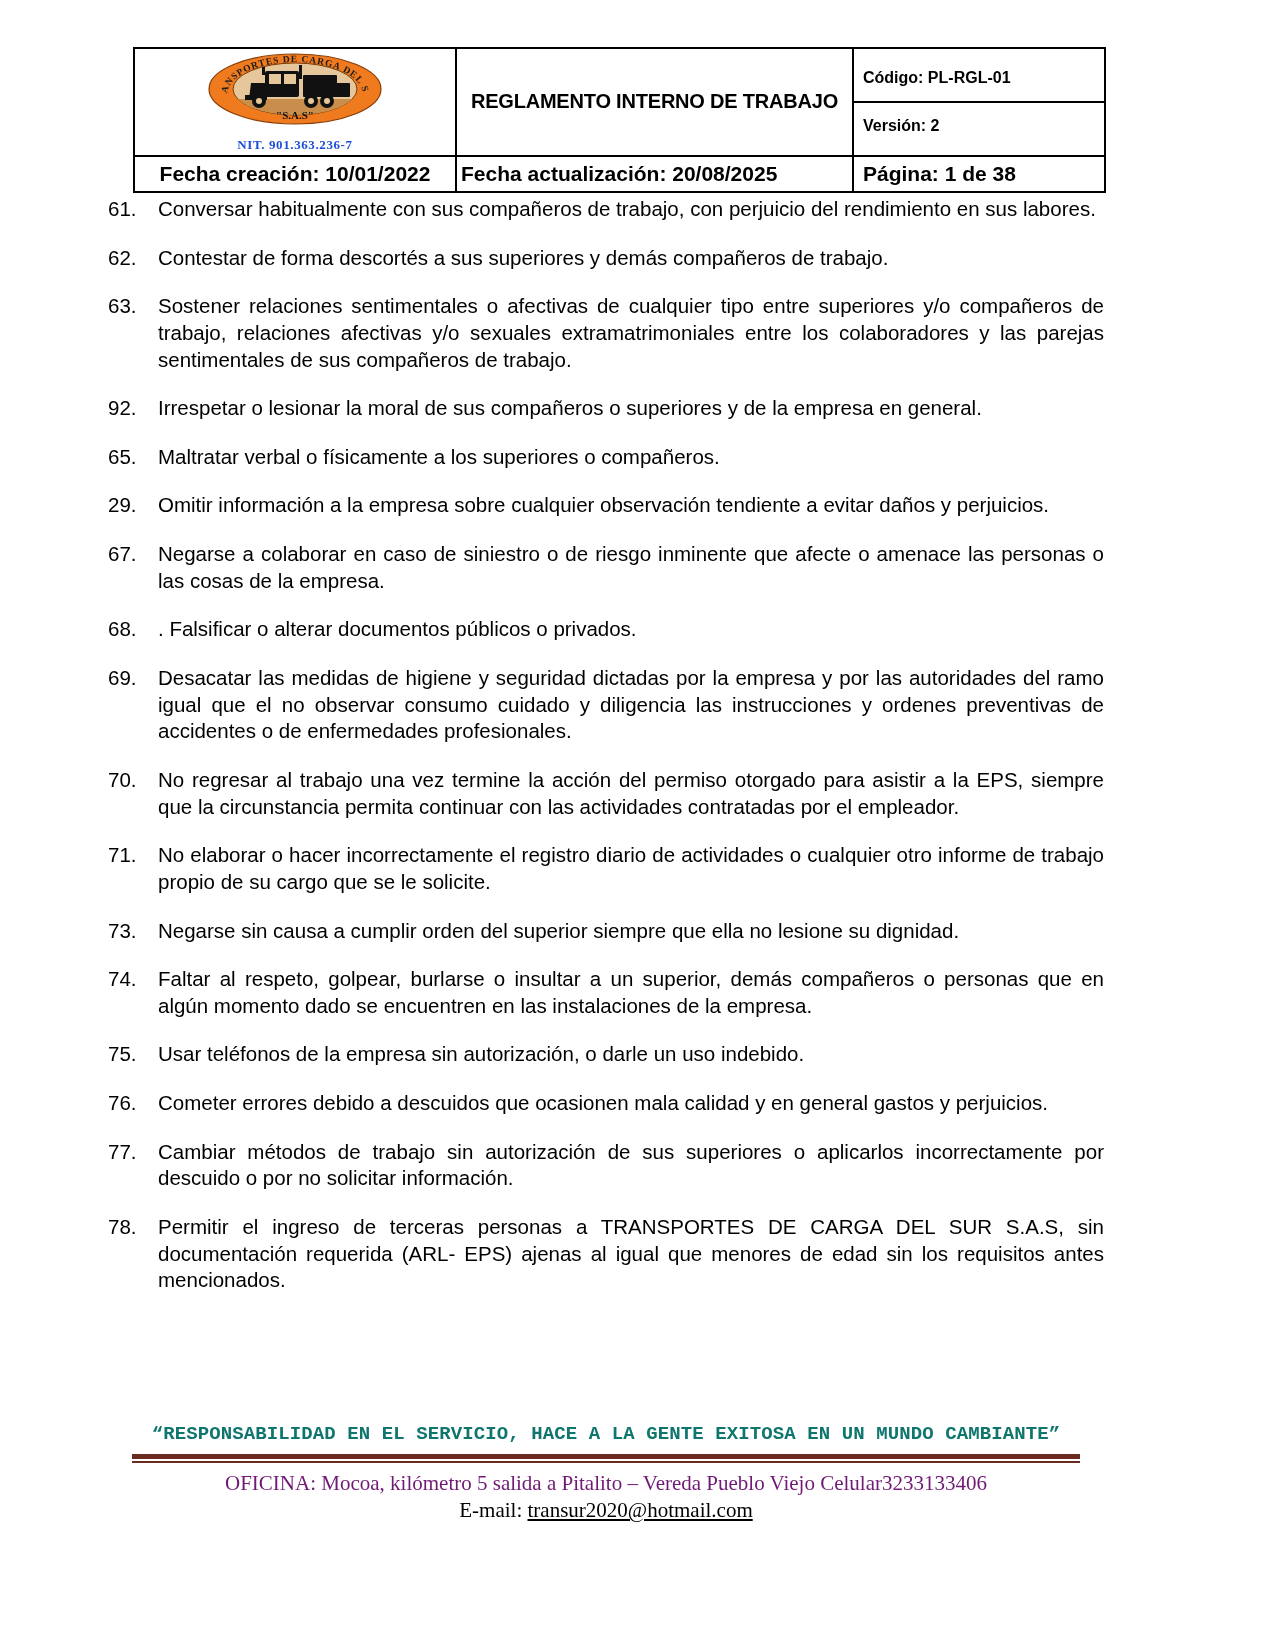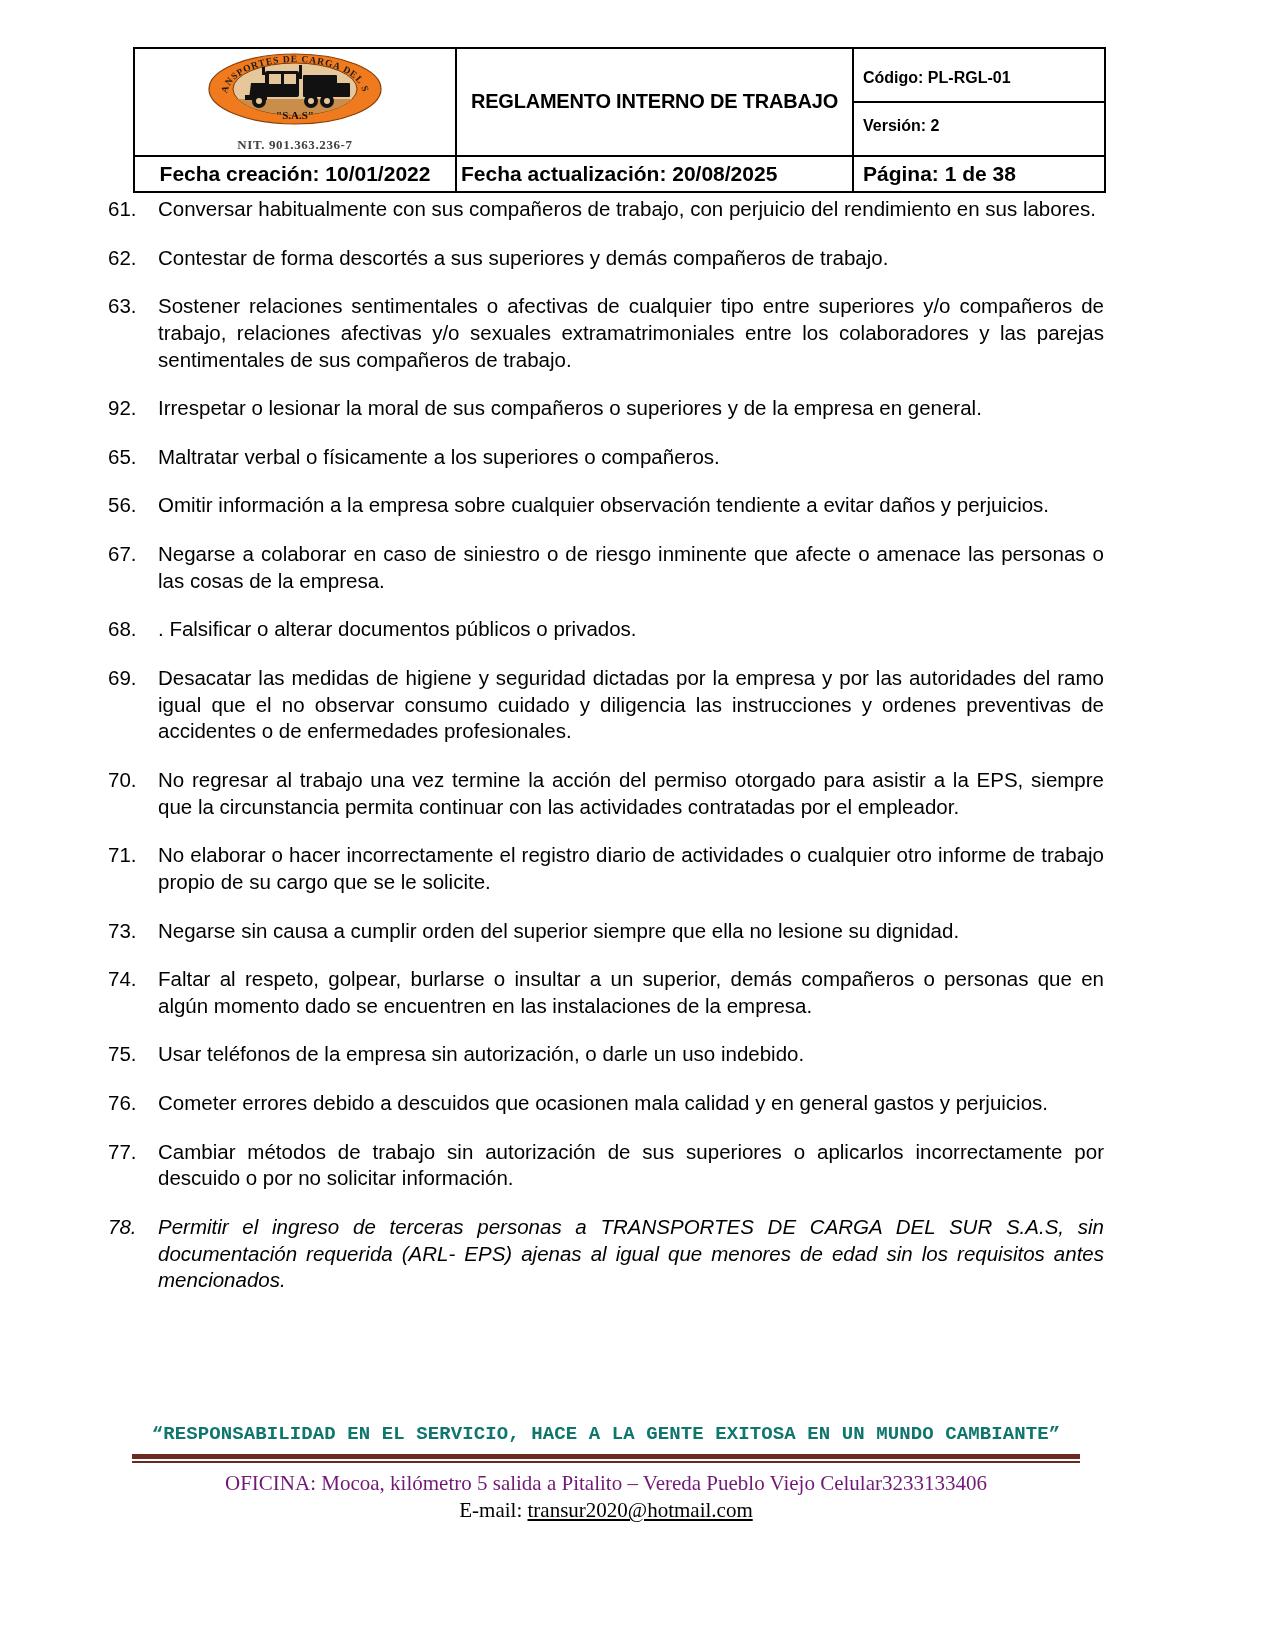--- a/index.html
+++ b/index.html
@@ -97,36 +97,36 @@
     height: 72px;
     margin: 0 auto;
   }
   .logo-nit {
     font-family: "Liberation Serif", serif;
     font-weight: bold;
     font-size: 13px;
     letter-spacing: 0.6px;
     line-height: 1.1;
     margin-top: 13px;
-    color: #404040;
+    color: #1d4ed8;
   }
 
   
   .content {
     position: absolute;
     left: 108px;
     top: 196px;
     width: 996px;
   }
   .item {
     display: flex;
     align-items: flex-start;
     margin-bottom: 22px;
   }
-  .item:last-child { margin-bottom: 4px; font-style: italic; }
+  .item:last-child { margin-bottom: 4px; }
   .item-num {
     flex: 0 0 auto;
     width: 42px;
     text-align: left;
     padding-right: 8px;
     font-size: 20.5px;
     line-height: 1.30;
     font-family: "Liberation Sans", sans-serif;
     white-space: nowrap;
   }
@@ -296,21 +296,21 @@
       <div class="item-num">92.</div>
       <div class="item-text nojustify">Irrespetar o lesionar la moral de sus compañeros o superiores y de la empresa en general.</div>
     </div>
 
     <div class="item">
       <div class="item-num">65.</div>
       <div class="item-text nojustify">Maltratar verbal o físicamente a los superiores o compañeros.</div>
     </div>
 
     <div class="item">
-      <div class="item-num">56.</div>
+      <div class="item-num">29.</div>
       <div class="item-text nojustify">Omitir información a la empresa sobre cualquier observación tendiente a evitar daños y perjuicios.</div>
     </div>
 
     <div class="item">
       <div class="item-num">67.</div>
       <div class="item-text">Negarse a colaborar en caso de siniestro o de riesgo inminente que afecte o amenace las personas o las cosas de la empresa.</div>
     </div>
 
     <div class="item">
       <div class="item-num">68.</div>

